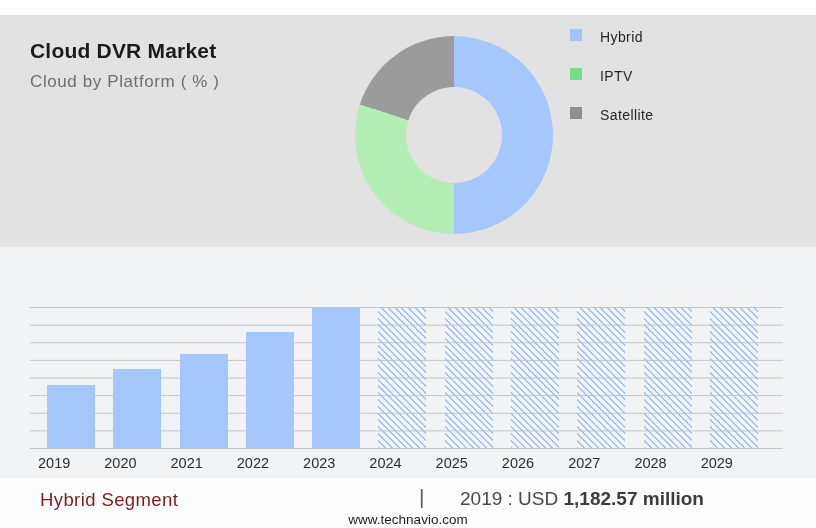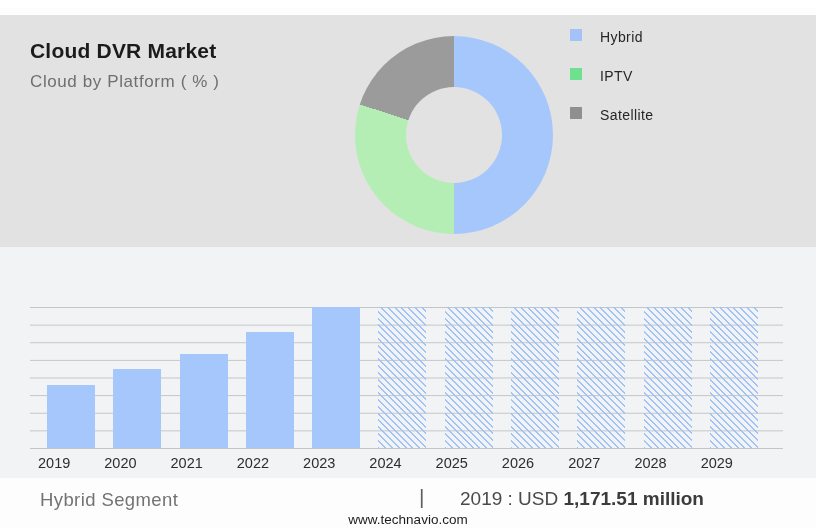--- a/index.html
+++ b/index.html
@@ -32,21 +32,21 @@
   .bar{width:48px;}
   .bar.solid{background:#a6c7fb;}
   .bar.hatched{
     background-image:repeating-linear-gradient(45deg,
       #9fc3f8 0, #9fc3f8 1.4px, transparent 1.4px, transparent 4.8px);
   }
   .bar-labels{position:absolute; left:38px; top:208px; width:729px; display:flex;}
   .bar-label{flex:1; text-align:left; font-size:14.5px; color:#2e2e2e;}
   
   .bottom-section{position:absolute; top:470px; left:0; width:816px; height:58px; background:#fdfdfd;}
-  .segment-label{position:absolute; left:40px; top:11px; font-size:18.5px; color:#737373; letter-spacing:.4px;text-align:center;}
+  .segment-label{position:absolute; left:40px; top:11px; font-size:18.5px; color:#7f1d1d; letter-spacing:.4px;text-align:center;}
   .divider{position:absolute; left:419px; top:7px; font-size:21px; color:#5e5e5e;}
   .value-line{position:absolute; left:460px; top:10px; font-size:19px; color:#4a4a4a;}
   .value-line b{color:#3c3c3c; font-weight:700;}
   .site{position:absolute; left:0; width:816px; top:34px; text-align:center; font-size:13.5px; color:#1d1d1d;}
 </style>
 </head>
 <body>
 
 <div class="canvas">
 
@@ -125,17 +125,17 @@
         <div class="bar-label">2026</div>
         <div class="bar-label">2027</div>
         <div class="bar-label">2028</div>
         <div class="bar-label">2029</div>
       </div>
   </div>
 
   <div class="bottom-section">
     <div class="segment-label">Hybrid Segment</div>
     <div class="divider">|</div>
-    <div class="value-line"><span>2019 : USD </span><b>1,171.51 million</b></div>
+    <div class="value-line"><span>2019 : USD </span><b>1,182.57 million</b></div>
     <div class="site">www.technavio.com</div>
   </div>
 
 </div>
 
 </body></html>

